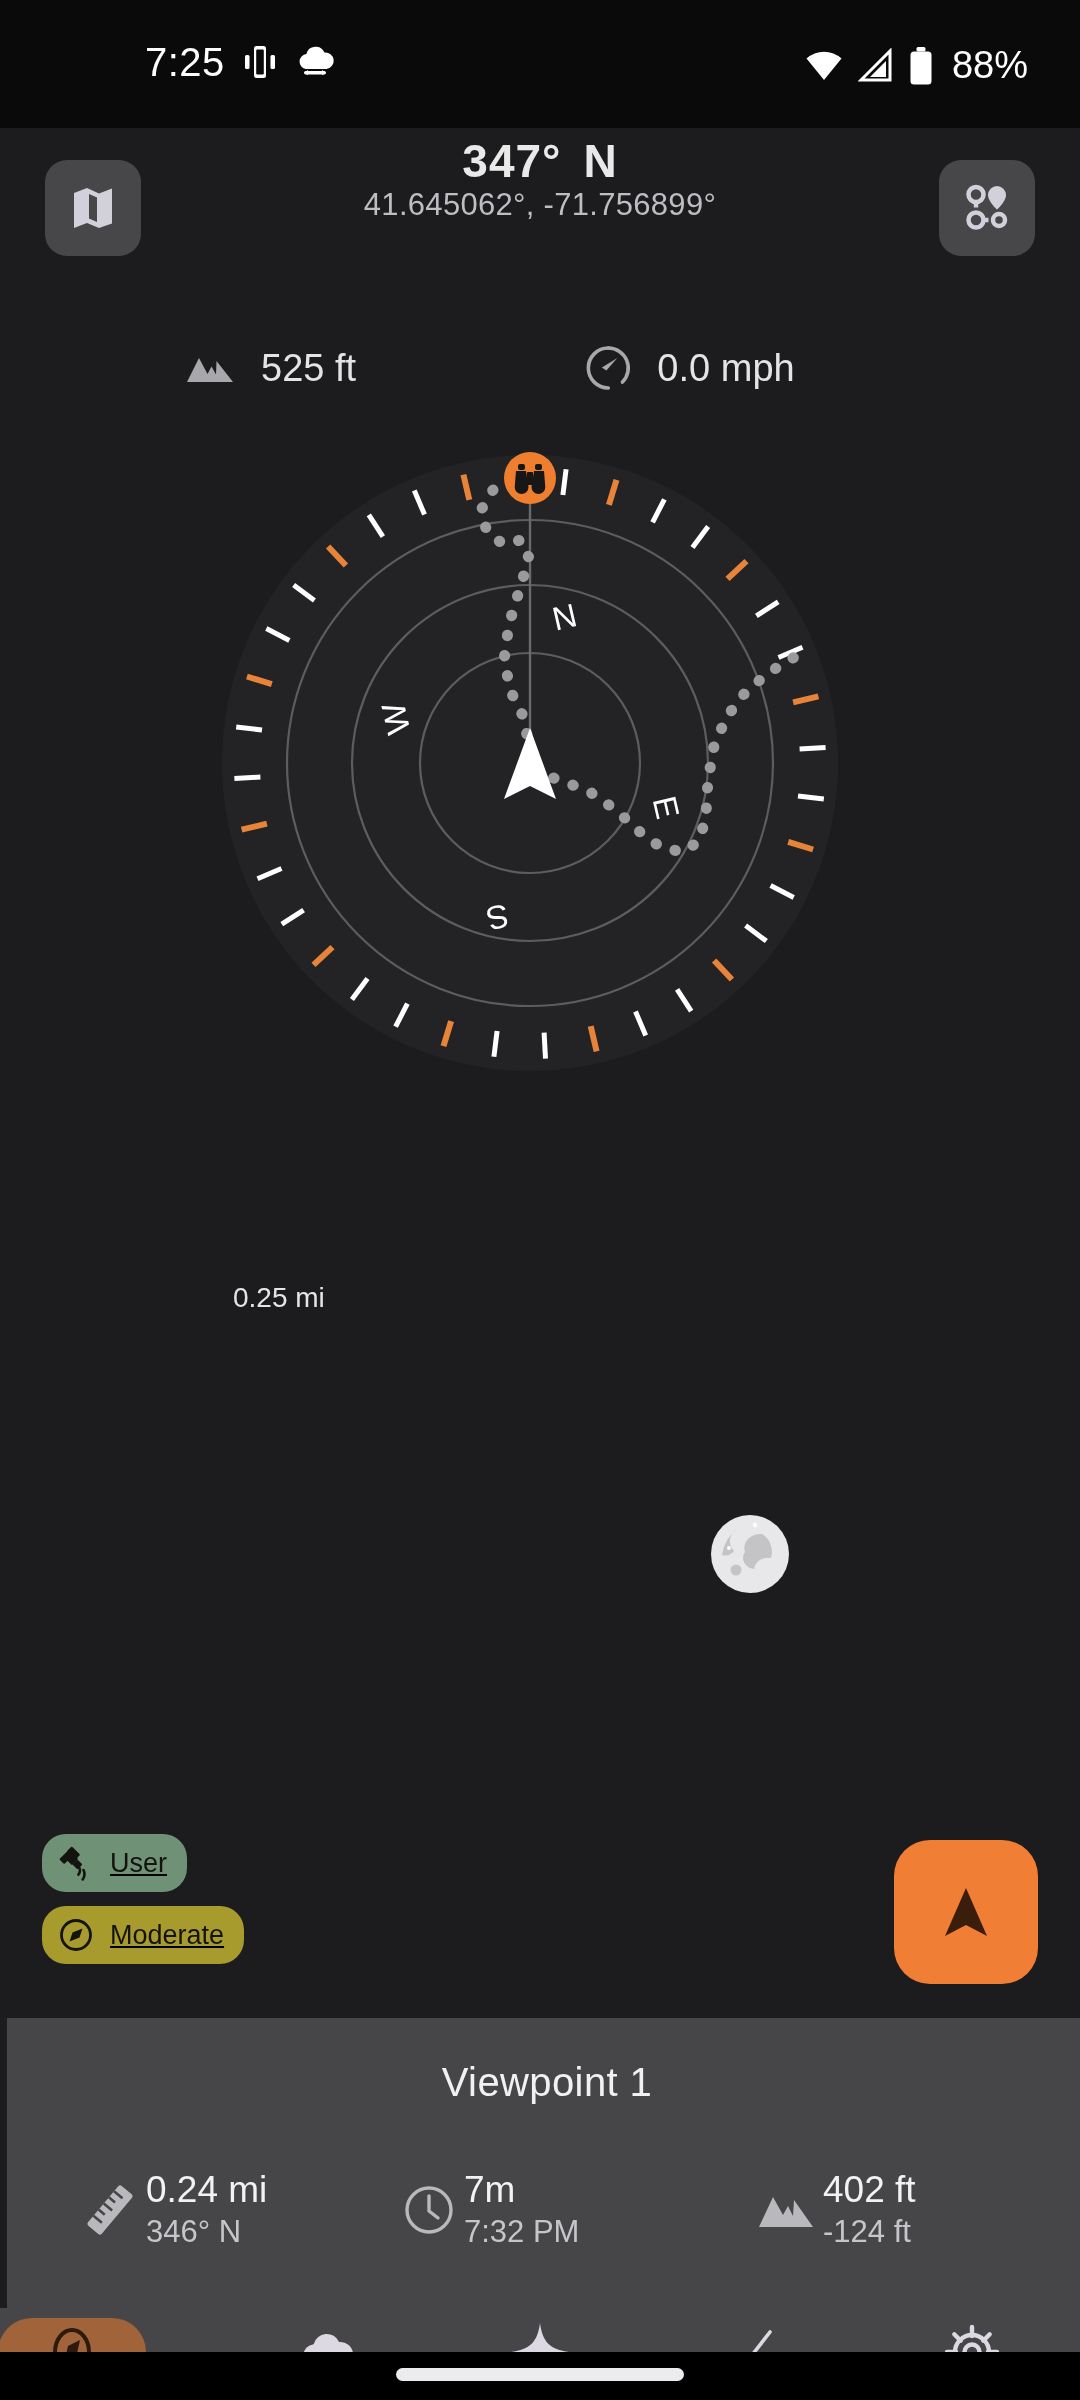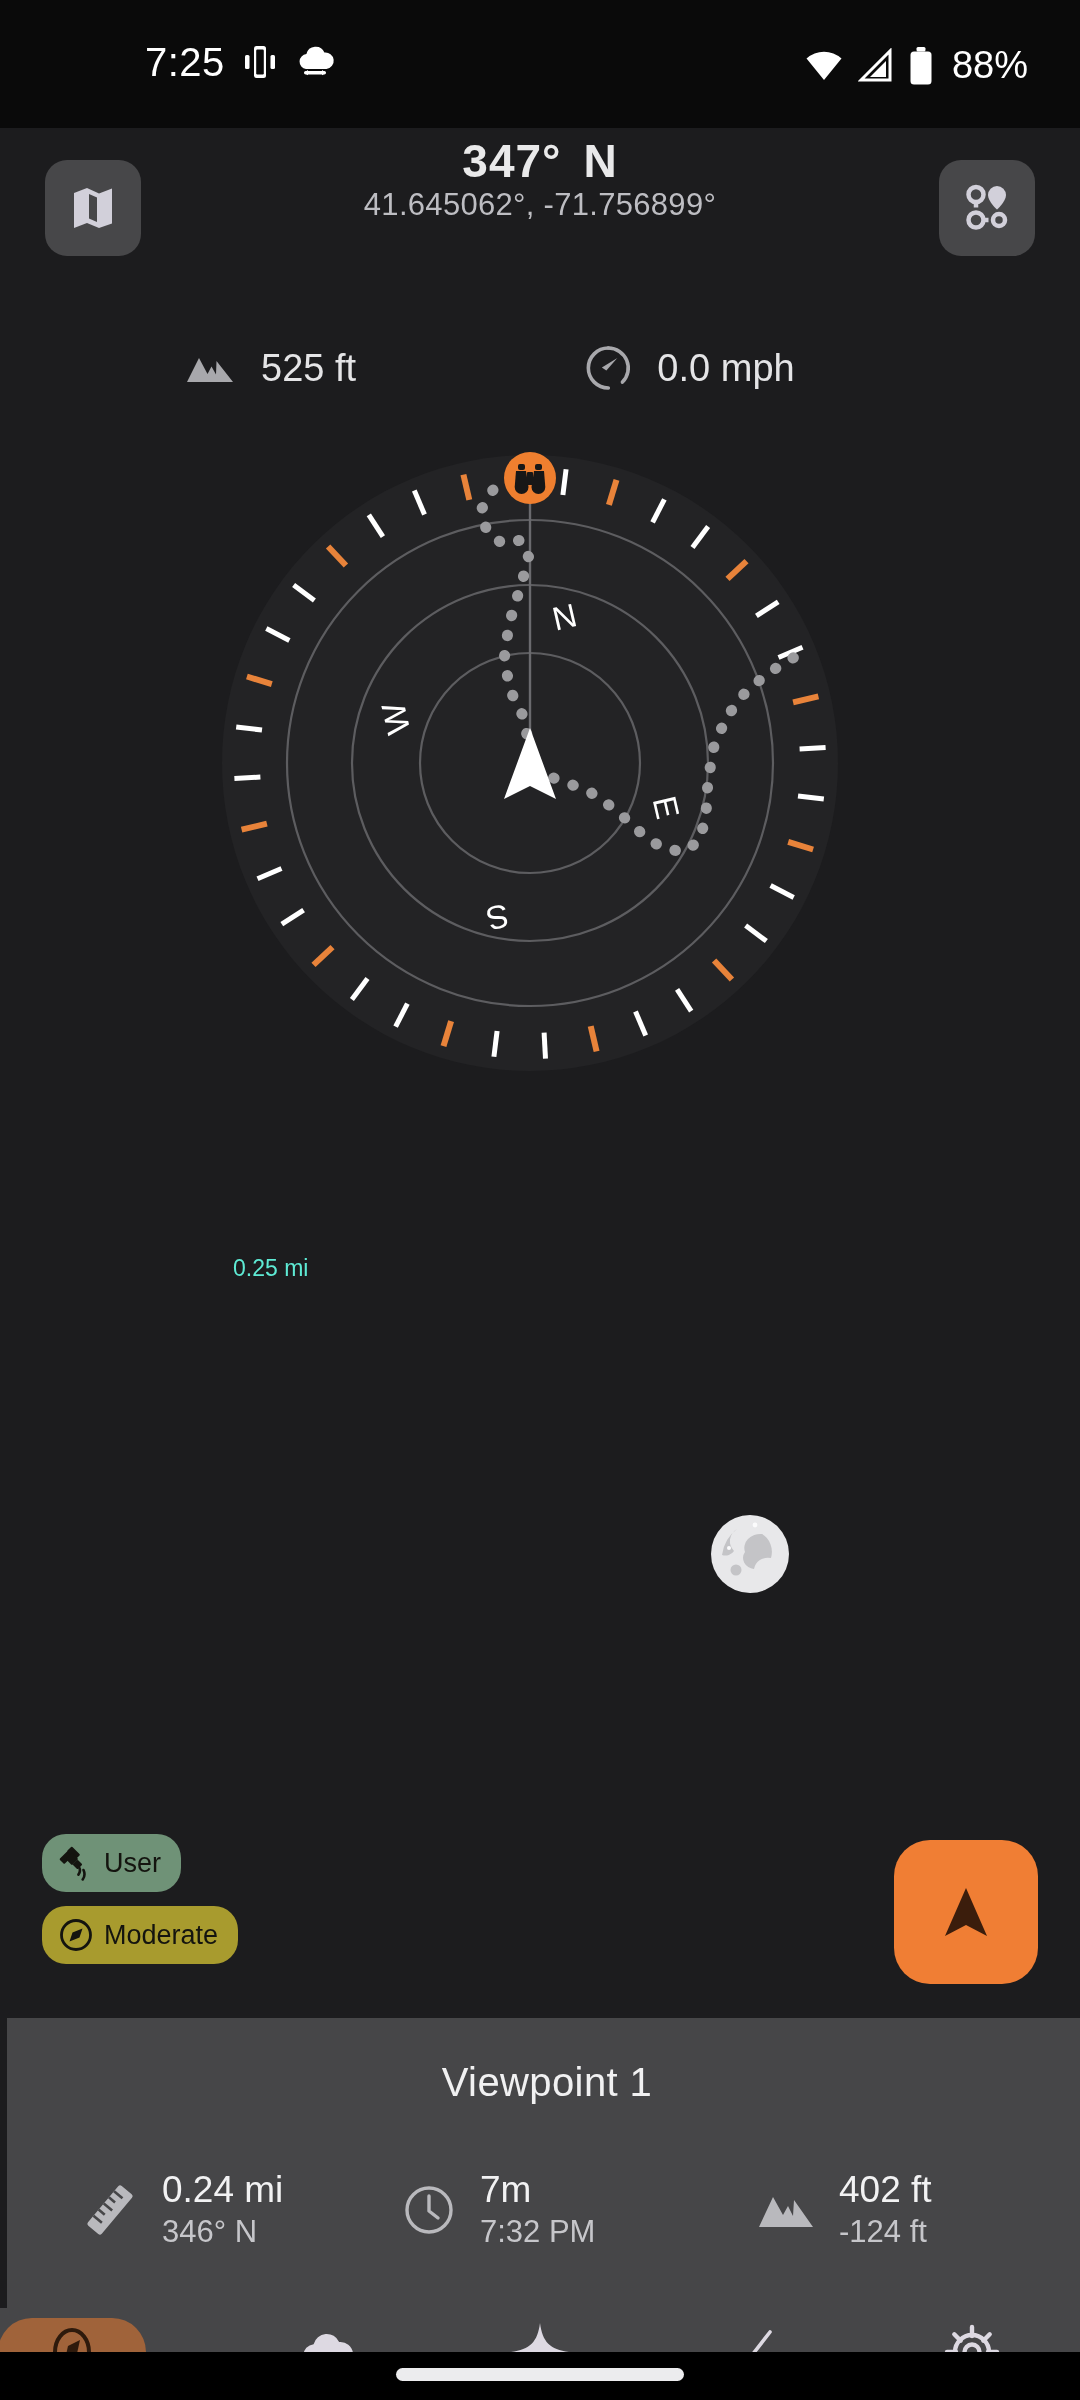--- a/index.html
+++ b/index.html
@@ -62,30 +62,30 @@
   #metric-elev { position:absolute; left:185px; }
   #metric-speed { position:absolute; left:690px; transform:translateX(-50%); }
   .metric-val { font-size:38px; color:#e4e4e6; }
 
   
   #compass-wrap {
     position:relative; width:1080px; height:700px;
   }
   #compass { position:absolute; left:0; top:0; }
   #scale-label {
-    position:absolute; left:233px; top:1127px;
-    font-size:23px; color:#5eead4;
+    position:absolute; left:233px; top:1154px;
+    font-size:28px; color:#e5e5e5;
   }
 
   
   #badges { position:absolute; left:42px; top:1706px; }
   .badge {
-    display:flex; align-items:center; gap:10px;
+    display:flex; align-items:center; gap:16px;
     border-radius:24px; padding:11px 20px 11px 16px;
-    margin-bottom:14px; width:max-content;
+    margin-bottom:14px; width:max-content;text-decoration:underline;
   }
   .badge-label { font-size:27px; color:#14140f; font-weight:400; }
   #badge-user { background:#6f9277; }
   #badge-accuracy { background:#a89b2e; }
 
   
   #fab {
     position:absolute; right:42px; top:1712px;
     width:144px; height:144px; border-radius:36px;
     background:#f07e34;
@@ -98,21 +98,21 @@
     background:#464648;
   }
   #info-title {
     text-align:center; color:#f1f1f2; font-size:40px;
     padding-top:42px; letter-spacing:.4px;
   }
   #info-stats {
     position:absolute; top:150px; left:0; width:1080px;
     display:flex;
   }
-  .stat { display:flex; align-items:center; gap:24px; }
+  .stat { display:flex; align-items:center; gap:8px; }
   #stat-dist { position:absolute; left:75px; }
   #stat-time { position:absolute; left:395px; }
   #stat-elev { position:absolute; left:750px; }
   .stat-text { display:flex; flex-direction:column; }
   .stat-primary { font-size:37px; color:#f2f2f3; line-height:1.18; }
   .stat-secondary { font-size:31px; color:#c6c6ca; line-height:1.3; }
 
   
   #bottomnav {
     position:absolute; left:0; top:2180px; width:1080px; height:172px;

